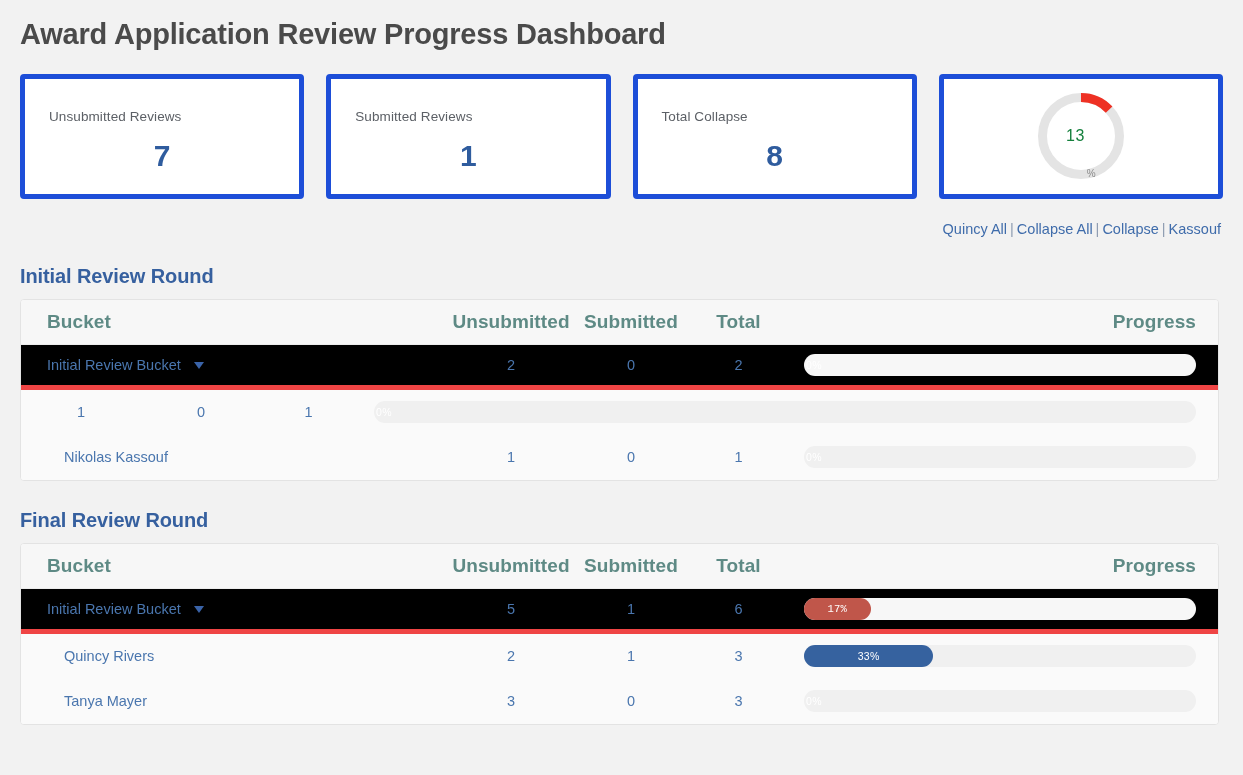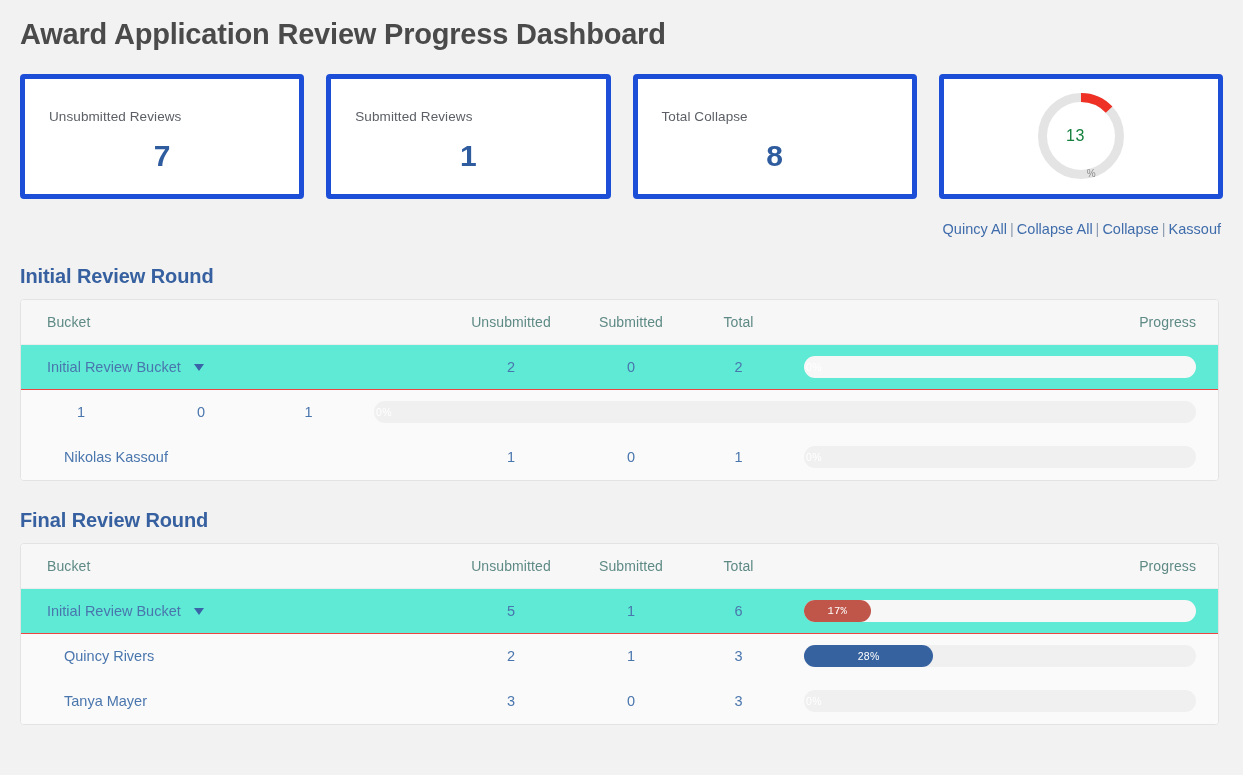--- a/index.html
+++ b/index.html
@@ -131,37 +131,38 @@
     display: flex;
     align-items: center;
     height: 45px;
   }
   .row.head {
     background: #f7f7f7;
     border-bottom: 1px solid #ececec;
     height: 45px;
   }
   .row.bucket {
-    background: #5eead4;
-    border-bottom: 1px solid #ef4444;
+    background: #000000;
+    border-bottom: 5px solid #ef4444;
   }
   .row.child {
     background: #fafafa;
   }
 
   .c-bucket { width: 430px; padding-left: 26px; }
   .c-unsub  { width: 120px; text-align: center; }
   .c-sub    { width: 120px; text-align: center; }
   .c-total  { width: 95px;  text-align: center; }
   .c-prog   { flex: 1 1 auto; padding-left: 18px; padding-right: 22px; }
 
   .th {
-    font-size: 14px;
+    font-size: 19px;
     color: #5e8a85;
     letter-spacing: 0.1px;
+    font-weight: bold;
   }
   .th.c-bucket { padding-left: 26px; }
   .th.c-prog { padding-left: 18px; text-align: right; }
 
   .bucket-name {
     font-size: 14.5px;
     color: #4a76ae;
     cursor: pointer;
     display: inline-flex;
     align-items: center;
@@ -354,21 +355,21 @@
     <div class="row child">
       <div class="c-bucket">
         <span class="child-name">Quincy Rivers</span>
       </div>
       <div class="c-unsub cell-num">2</div>
       <div class="c-sub cell-num">1</div>
       <div class="c-total cell-num">3</div>
       <div class="c-prog">
         <div class="bar-track">
           <div class="bar-fill" style="width: 33%; background: rgb(54, 98, 159);">
-            <span class="bar-label">28%</span>
+            <span class="bar-label">33%</span>
           </div>
         </div>
       </div>
     </div>
 
     <div class="row child">
       <div class="c-bucket">
         <span class="child-name">Tanya Mayer</span>
       </div>
       <div class="c-unsub cell-num">3</div>

